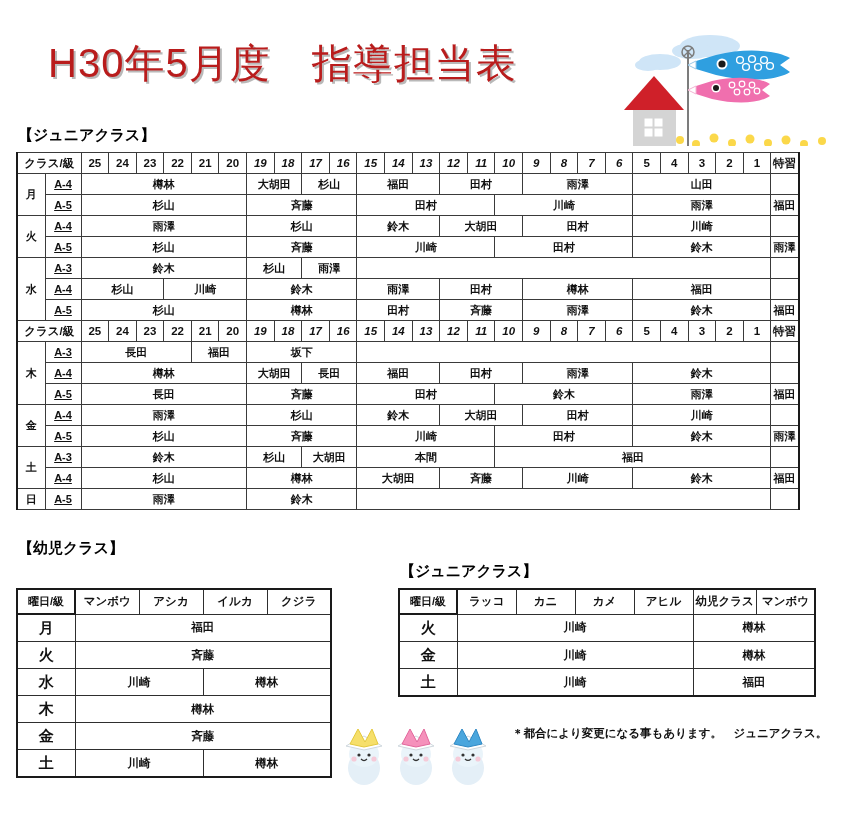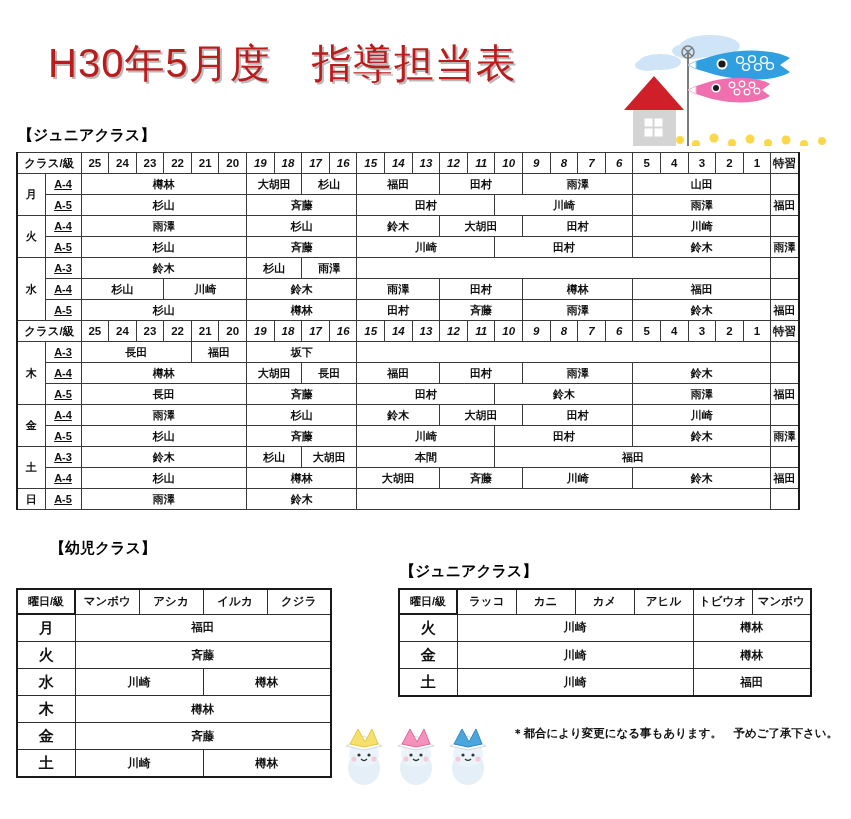--- a/index.html
+++ b/index.html
@@ -13,21 +13,21 @@
     position:absolute;left:48px;top:36px;
     font-size:40px;font-weight:normal;letter-spacing:1px;
     color:#b91c1c;
     text-shadow:2px 2px 0 #b9b9b9;
     white-space:pre;
   }
   .section-label{
     position:absolute;font-size:15px;font-weight:bold;color:#000;white-space:pre;
   }
   #label-junior{left:18px;top:126px;}
-  #label-kids{left:18px;top:539px;margin-left:32px;}
+  #label-kids{left:18px;top:539px;}
   #label-baby{left:400px;top:562px;}
 
   
   #junior-wrap{position:absolute;left:16px;top:152px;}
   table{border-collapse:collapse;}
   #junior-table{table-layout:fixed;padding-left:28px;}
   #junior-table td,#junior-table th{
     border:1px solid #3a3a3a;
     font-size:11px;font-weight:bold;text-align:center;
     height:20px;padding:0;overflow:hidden;white-space:nowrap;
@@ -381,21 +381,21 @@
         <col style="width: 59px;">
         <col style="width: 59px;">
       </colgroup>
     <tbody id="baby-body">
         <tr>
           <td class="hdrlab outer">曜日/級</td>
           <td class="m-pink">ラッコ</td>
           <td class="m-pink">カニ</td>
           <td class="m-green">カメ</td>
           <td class="m-green">アヒル</td>
-          <td class="m-blue">トビウオ</td>
+          <td class="m-blue">幼児クラス</td>
           <td class="m-blue">マンボウ</td>
         </tr>
         <tr>
           <td class="dayc m-grayblue">火</td>
           <td colspan="4">川崎</td>
           <td colspan="2">樽林</td>
         </tr>
         <tr>
           <td class="dayc m-grayblue">金</td>
           <td colspan="4">川崎</td>
@@ -403,21 +403,21 @@
         </tr>
         <tr>
           <td class="dayc m-grayblue">土</td>
           <td colspan="4">川崎</td>
           <td colspan="2">福田</td>
         </tr>
       </tbody>
   </table>
 </div>
 
-<div id="footnote">＊都合により変更になる事もあります。　予めご了承下さい。</div>
+<div id="footnote">＊都合により変更になる事もあります。　ジュニアクラス。</div>
 
 <svg id="koinobori" viewBox="0 0 232 132">
   <ellipse cx="92" cy="32" rx="30" ry="11" fill="#cfe5f7"></ellipse>
   <ellipse cx="74" cy="37" rx="20" ry="8" fill="#cfe5f7"></ellipse>
   <ellipse cx="42" cy="48" rx="21" ry="8" fill="#cfe5f7"></ellipse>
   <ellipse cx="30" cy="51" rx="13" ry="6" fill="#cfe5f7"></ellipse>
 
   <g>
     <rect x="15" y="95" width="43" height="37" fill="#d4d4d4"></rect>
     <polygon points="36,62 66,96 6,96" fill="#cf2029"></polygon>

